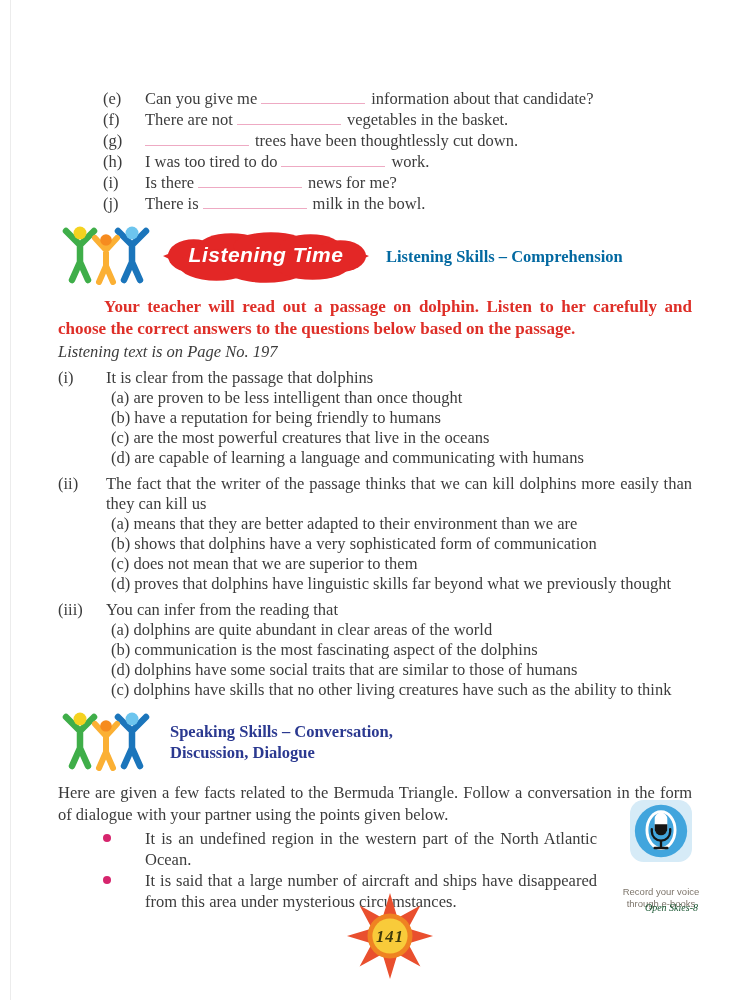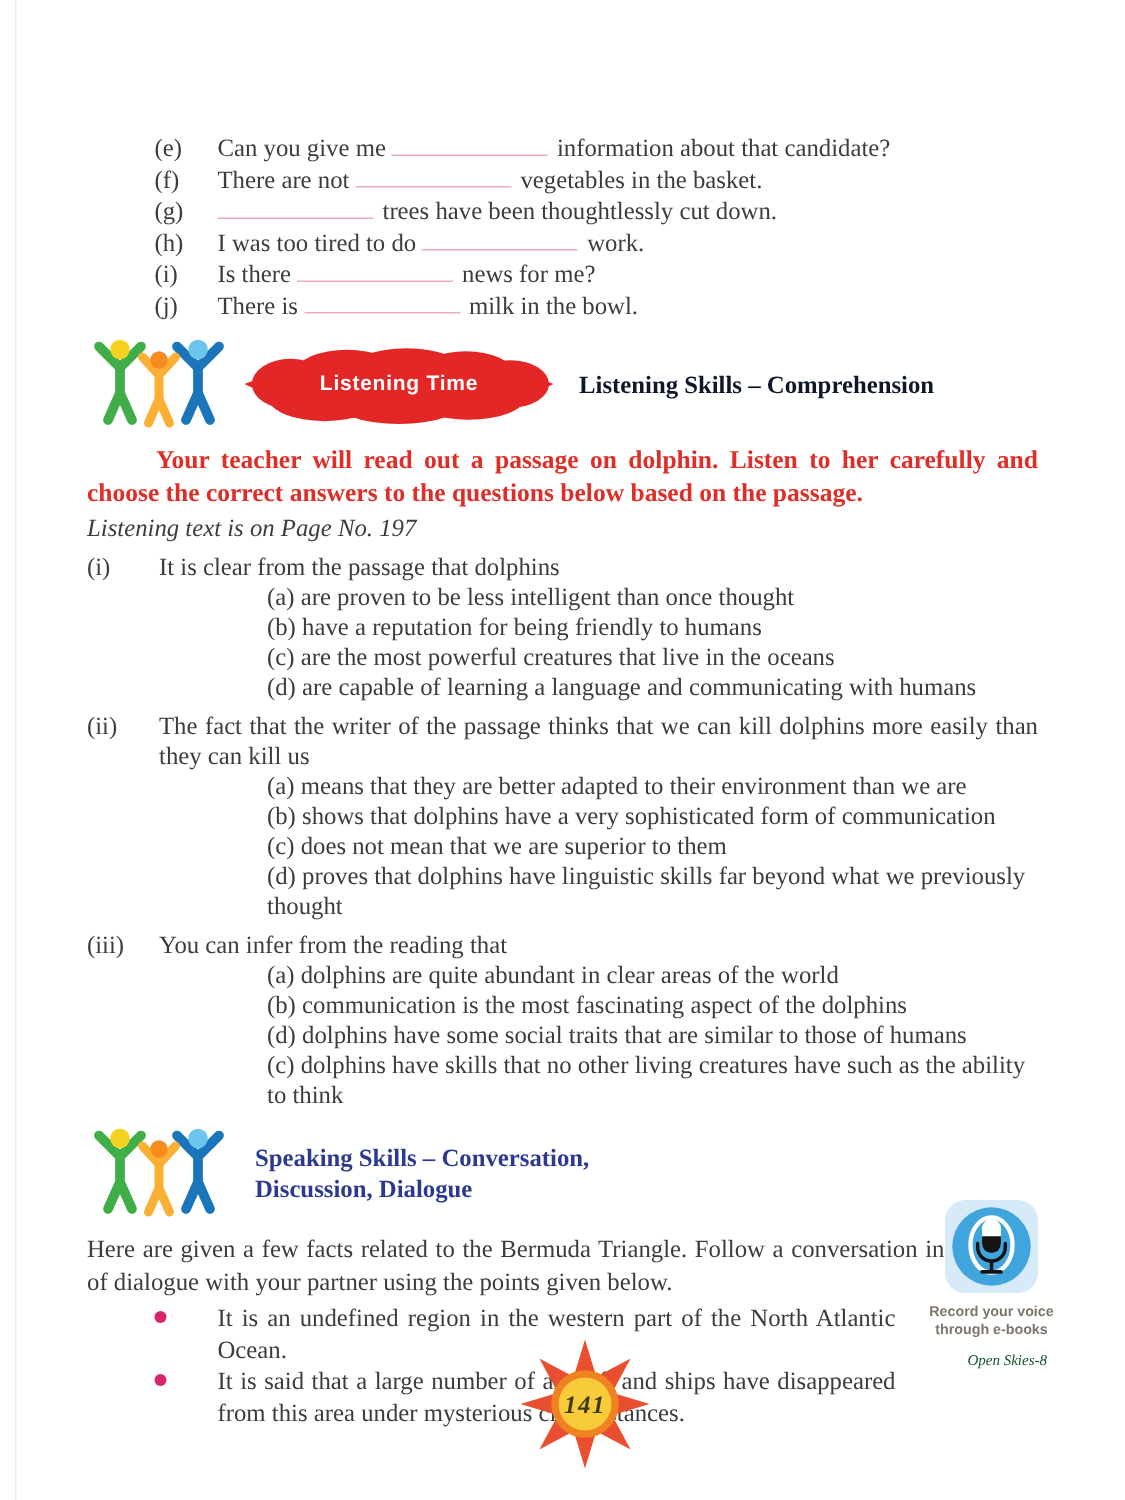--- a/index.html
+++ b/index.html
@@ -17,51 +17,51 @@
   .blank{display:inline-block;width:104px;height:13px;border-bottom:1.6px solid #eeaac3;margin:0 6px 0 4px;}
   .blank.first{margin-left:0;}
 
   
   .section-head{display:flex;align-items:center;margin-top:10px;height:64px;}
   .people{width:96px;height:64px;flex:none;}
   .badge{position:relative;width:208px;height:58px;flex:none;margin-left:8px;}
   .badge svg{position:absolute;left:0;top:0;width:100%;height:100%;}
   .badge-label{
     position:absolute;left:0;top:0;right:0;bottom:0;display:flex;align-items:center;justify-content:center;
-    font-family:"Liberation Sans", sans-serif;font-weight:bold;color:#ffffff;
-    font-size:14px;padding-bottom:2px;letter-spacing:.5px;
+    font-family:"Liberation Sans", sans-serif;font-style:italic;font-weight:bold;color:#ffffff;
+    font-size:21px;padding-bottom:2px;letter-spacing:.5px;
   }
-  .skills-red{margin-left:16px;font-weight:bold;font-size:16.5px;color:#0f172a;line-height:21px;}
+  .skills-red{margin-left:16px;font-weight:bold;font-size:16.5px;color:#0369a1;line-height:21px;}
   .skills-blue{margin-left:16px;font-weight:bold;font-size:16.5px;color:#2b3990;line-height:21px;}
 
   .instruction{color:#de2e27;font-weight:bold;font-size:17px;line-height:22px;text-indent:46px;
     text-align:justify;margin-top:8px;}
   .note{font-style:italic;font-size:16.5px;line-height:21px;margin-top:1px;}
 
   
   .q-block{margin-top:6px;}
   .q-row{display:flex;font-size:16.5px;line-height:20px;}
   .q-num{width:48px;flex:none;}
   .q-stem{flex:1;text-align:justify;}
-  .opts{margin-left:120px;font-size:16.5px;line-height:20px;}
+  .opts{margin-left:53px;font-size:16.5px;line-height:20px;}
   .opt{margin-top:0px;}
 
   
   .talk-intro{margin-top:8px;font-size:16.5px;line-height:22px;text-align:justify;}
   .bullet-list{margin-left:45px;margin-top:2px;}
   .bullet-row{display:flex;margin-top:0;width:494px;}
   .dot{width:42px;flex:none;padding-top:6px;}
   .dot span{display:block;width:8px;height:8px;border-radius:50%;background:#d6256d;}
   .bullet-text{flex:1;font-size:16.5px;line-height:21px;text-align:justify;}
 
   
   .record-box{position:absolute;left:615px;top:800px;width:92px;text-align:center;}
   .record-box svg{width:62px;height:62px;}
-  .record-caption{font-family:"Liberation Sans", sans-serif;font-size:9.5px;font-weight:bold;
-    color:#7d756b;line-height:11.5px;margin-top:2px;}
+  .record-caption{font-family:"Liberation Sans", sans-serif;font-size:9.5px;font-weight:normal;
+    color:#7d756b;line-height:11.5px;margin-top:20px;}
 
   
   .star-wrap{position:absolute;left:346px;top:892px;width:88px;height:88px;font-style:italic;}
   .book-title{position:absolute;right:52px;top:902px;font-style:italic;color:#14532d;font-size:10px;}
 </style>
 </head>
 <body>
 
 <div class="scan-edge"></div>
 

